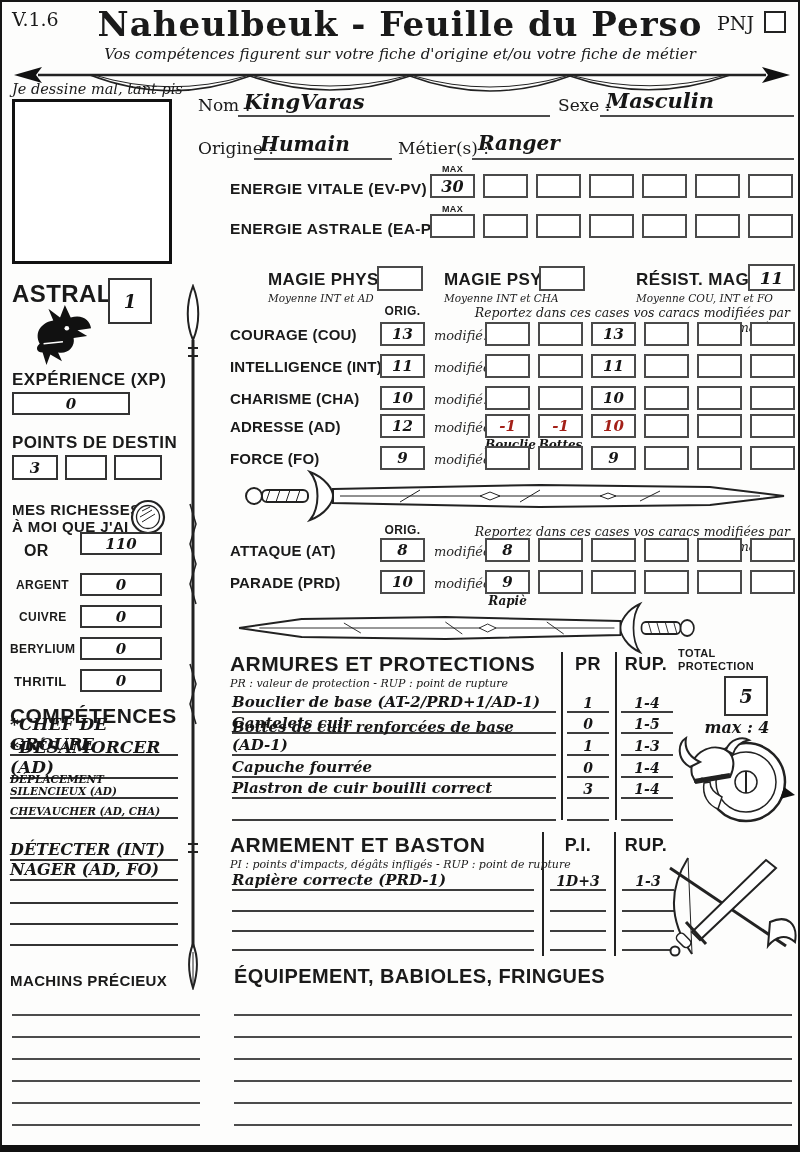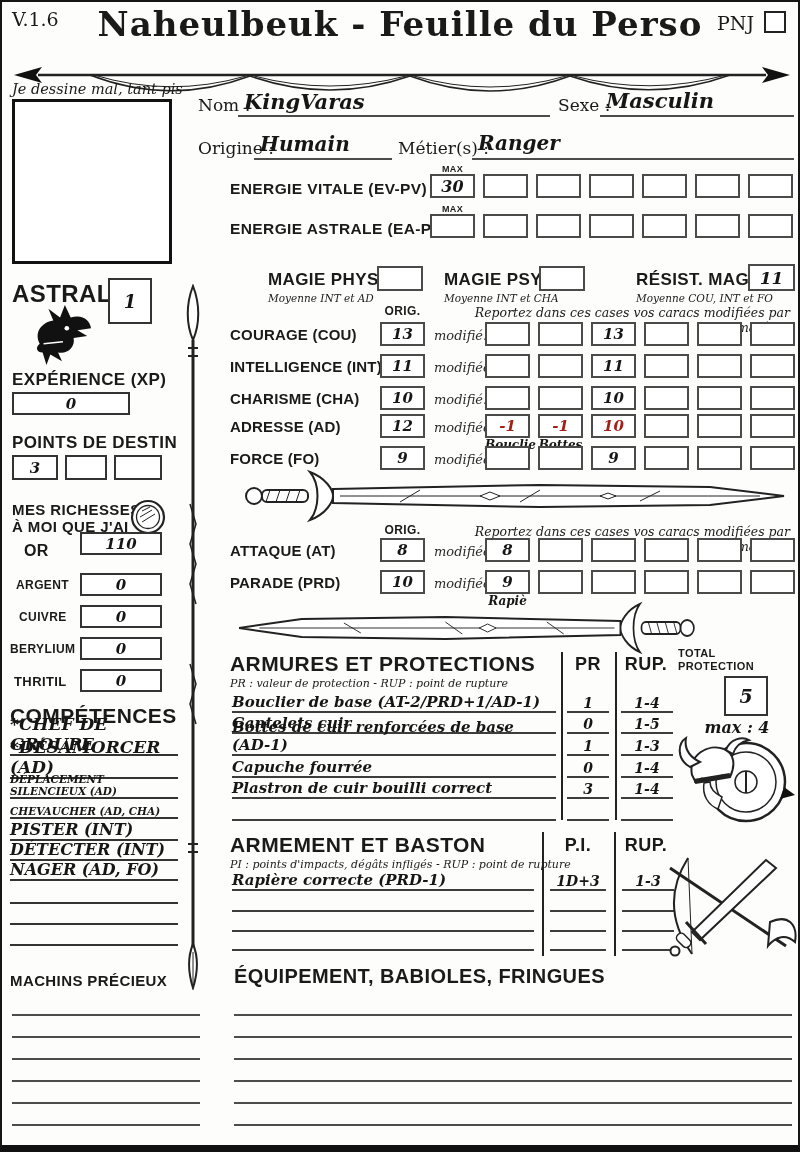--- a/index.html
+++ b/index.html
@@ -28,20 +28,21 @@
 </style>
 </head>
 <body>
 
 <div class="page">
 
   <div class="abs serif" style="left:10px;top:6px;font-size:19px;">V.1.6</div>
   <div class="abs serif" style="left:0;right:0;top:2px;text-align:center;font-size:34px;font-weight:700;letter-spacing:1px;">Naheulbeuk - Feuille du Perso</div>
   <div class="abs serif" style="right:44px;top:10px;font-size:19px;">PNJ</div>
   <div class="abs" style="right:12px;top:9px;width:22px;height:22px;border:2px solid #222;background:#fff;box-sizing:border-box;"></div>
+  <div class="abs cal" style="left:0;right:0;top:43px;text-align:center;font-size:15px;">Vos compétences figurent sur votre fiche d'origine et/ou votre fiche de métier</div>
 
   <div class="abs" style="left:8px;top:60px;">
     <svg width="784" height="36" viewBox="0 0 784 36">
       <line x1="28" y1="13" x2="756" y2="13" stroke="#222" stroke-width="2.5"></line>
       <path d="M4,13 L32,5 L26,13 L32,21 Z" fill="#111"></path>
       <path d="M780,13 L752,5 L758,13 L752,21 Z" fill="#111"></path>
       <path d="M80,13 Q160,44 240,14" stroke="#222" stroke-width="1.6" fill="none"></path>
       <path d="M84,13 Q160,36 236,14" stroke="#222" stroke-width="1" fill="none"></path>
       <path d="M240,14 Q320,42 400,14" stroke="#222" stroke-width="1.6" fill="none"></path>
       <path d="M244,14 Q320,34 396,14" stroke="#222" stroke-width="1" fill="none"></path>
@@ -392,21 +393,20 @@
   <div class="abs hd" style="left:8px;top:640px;font-size:12px;">BERYLIUM</div>
   <div class="b hand" style="left:78px;top:635px;width:82px;height:23px;font-size:15px;border-color:#333;">0</div>
   <div class="abs hd" style="left:12px;top:672px;font-size:13px;">THRITIL</div>
   <div class="b hand" style="left:78px;top:667px;width:82px;height:23px;font-size:15px;border-color:#333;">0</div>
 
   <div class="abs hd" style="left:8px;top:702px;font-size:21px;">COMPÉTENCES</div>
   <div class="skl hand" style="top:731px;height:21px;font-size:17px;">*CHEF DE GROUPE</div>
   <div class="skl hand" style="top:754px;height:21px;font-size:17px;">*DÉSAMORCER (AD)</div>
   <div class="skl hand" style="top:780px;height:15px;font-size:10.5px;">DÉPLACEMENT SILENCIEUX (AD)</div>
   <div class="skl hand" style="top:800px;height:15px;font-size:10.5px;">CHEVAUCHER (AD, CHA)</div>
-  <div class="skl hand" style="top:816px;height:21px;font-size:16px;">PISTER (INT)</div>
   <div class="skl hand" style="top:856px;height:21px;font-size:16px;">NAGER (AD, FO)</div>
   <div class="skl hand" style="top:836px;height:21px;font-size:16px;">DÉTECTER (INT)</div>
   <div class="rule" style="left:8px;top:900px;width:168px;background:#333;"></div>
   <div class="rule" style="left:8px;top:921px;width:168px;background:#333;"></div>
   <div class="rule" style="left:8px;top:942px;width:168px;background:#333;"></div>
 
   <div class="abs" style="left:176px;top:282px;">
     <svg width="30" height="706" viewBox="0 0 30 706">
       <path d="M15,2 C8,20 8,40 15,56 C22,40 22,20 15,2 Z" fill="#fff" stroke="#222" stroke-width="2"></path>
       <line x1="15" y1="56" x2="15" y2="664" stroke="#222" stroke-width="3"></line>

